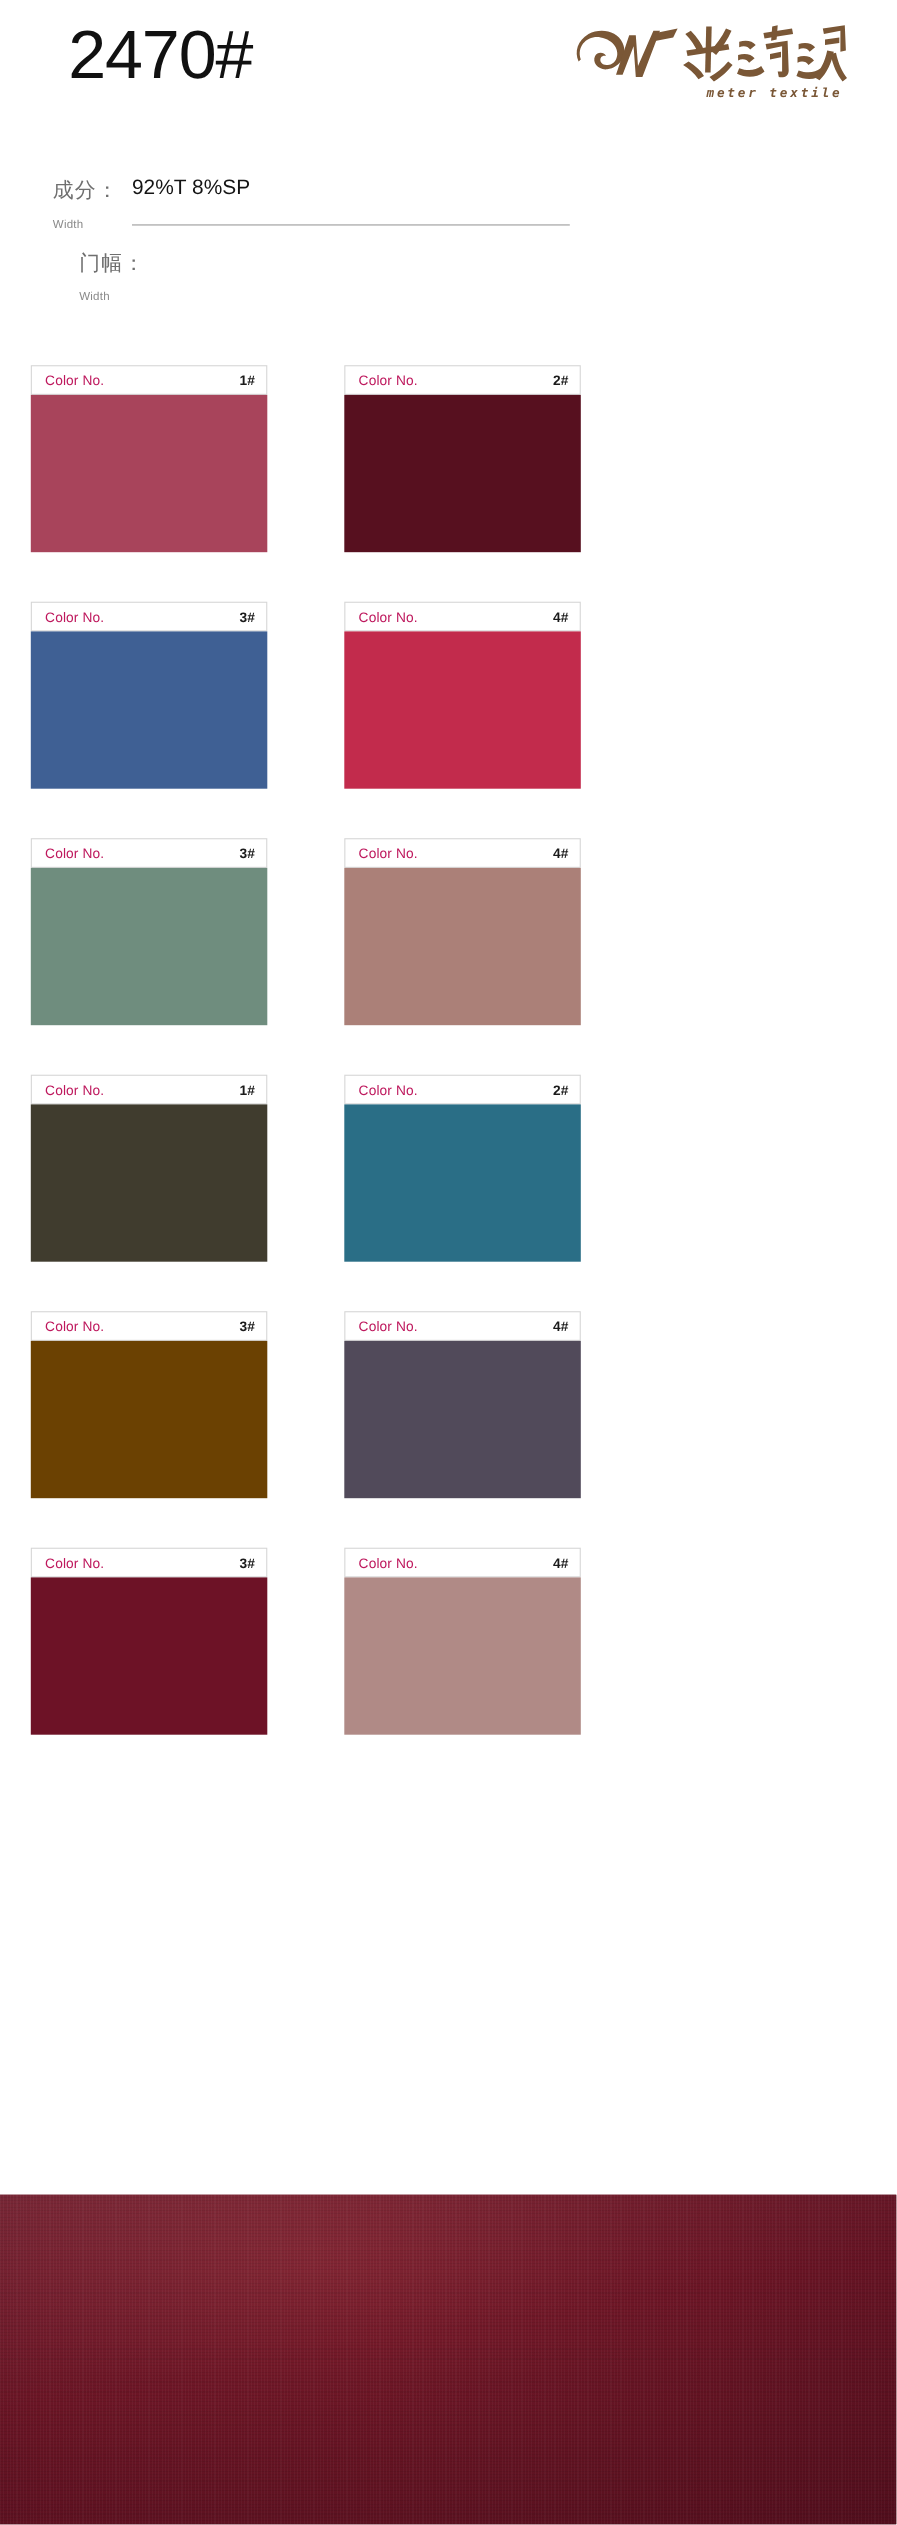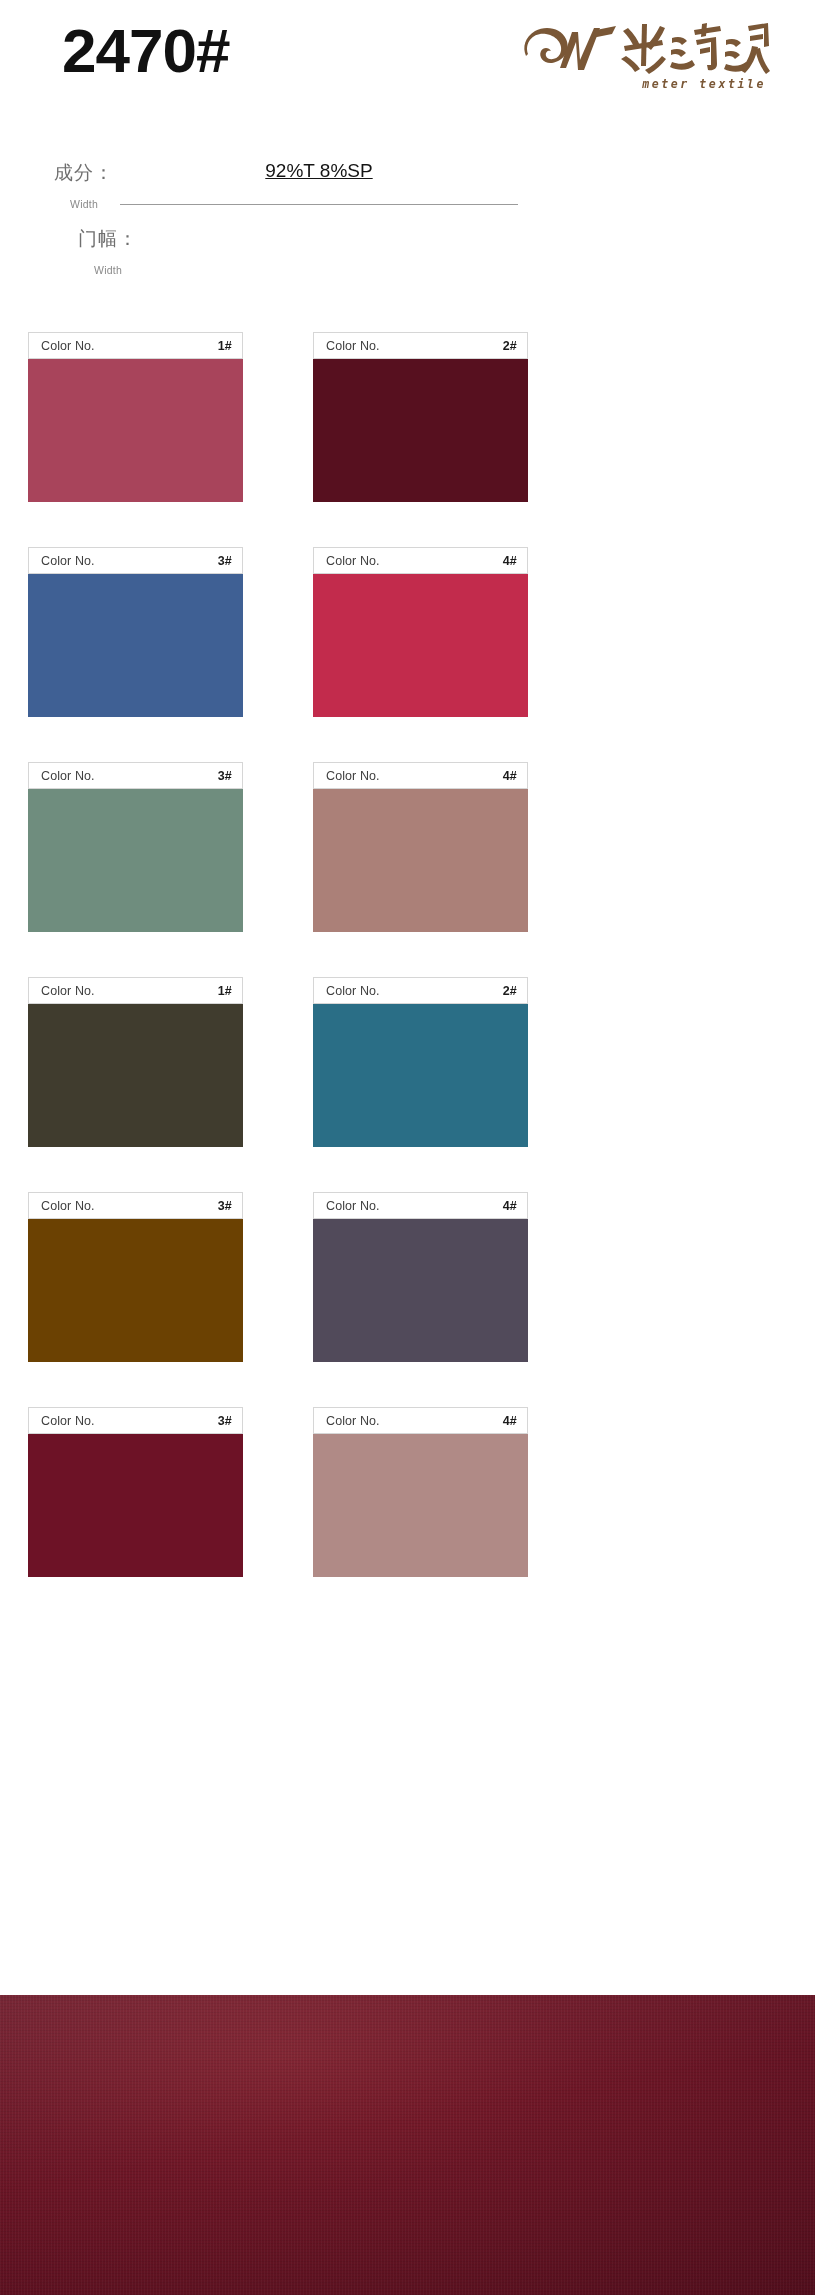--- a/index.html
+++ b/index.html
@@ -31,21 +31,21 @@
     position: relative;
     height: 150px;
     padding: 0 40px;
   }
 
   .doc-title {
     position: absolute;
     left: 62px;
     top: 18px;
     font-size: 62px;
-    font-weight: 700;
+    font-weight: 400;
     letter-spacing: -1px;
     color: #111111;
     line-height: 1.05;
     font-family: "Liberation Sans", "DejaVu Sans", sans-serif;
   }
 
   .brand-logo {
     position: absolute;
     right: 45px;
     top: 16px;
@@ -76,21 +76,20 @@
     position: relative;
     display: flex;
     align-items: flex-start;
     margin-bottom: 14px;
   }
 
   .spec-field {
     position: relative;
     display: flex;
     align-items: flex-start;
-    text-align: center;
   }
 
   .spec-label-wrap {
     width: 72px;
     flex: 0 0 72px;
     position: relative;
     padding-top: 2px;
   }
   .spec-label-cn {
     font-size: 19px;
@@ -109,21 +108,20 @@
   .spec-value-wrap {
     position: relative;
     padding-top: 2px;
   }
   .spec-value {
     font-size: 19px;
     color: #141414;
     white-space: nowrap;
     line-height: 1.2;
     min-height: 24px;
-    text-decoration: underline;
   }
   .spec-underline {
     border-bottom: 1.6px solid #9b9b9b;
     margin-top: 20px;
   }
 
   
   .field-comp  .spec-value-wrap { width: 398px; }
   .field-weight .spec-value-wrap { width: 160px; }
   .field-width  .spec-value-wrap { width: 160px; }
@@ -151,21 +149,21 @@
     border: 1px solid #d6d6d6;
     background: #ffffff;
     height: 27px;
     display: flex;
     align-items: center;
     justify-content: space-between;
     padding: 0 10px 0 12px;
   }
   .swatch-head-label {
     font-size: 12.5px;
-    color: #404040;
+    color: #be185d;
     letter-spacing: .1px;
     text-align: center;
   }
   .swatch-head-no {
     font-size: 12.5px;
     color: #1b1b1b;
     font-weight: 700;
     letter-spacing: .2px;
   }
 

